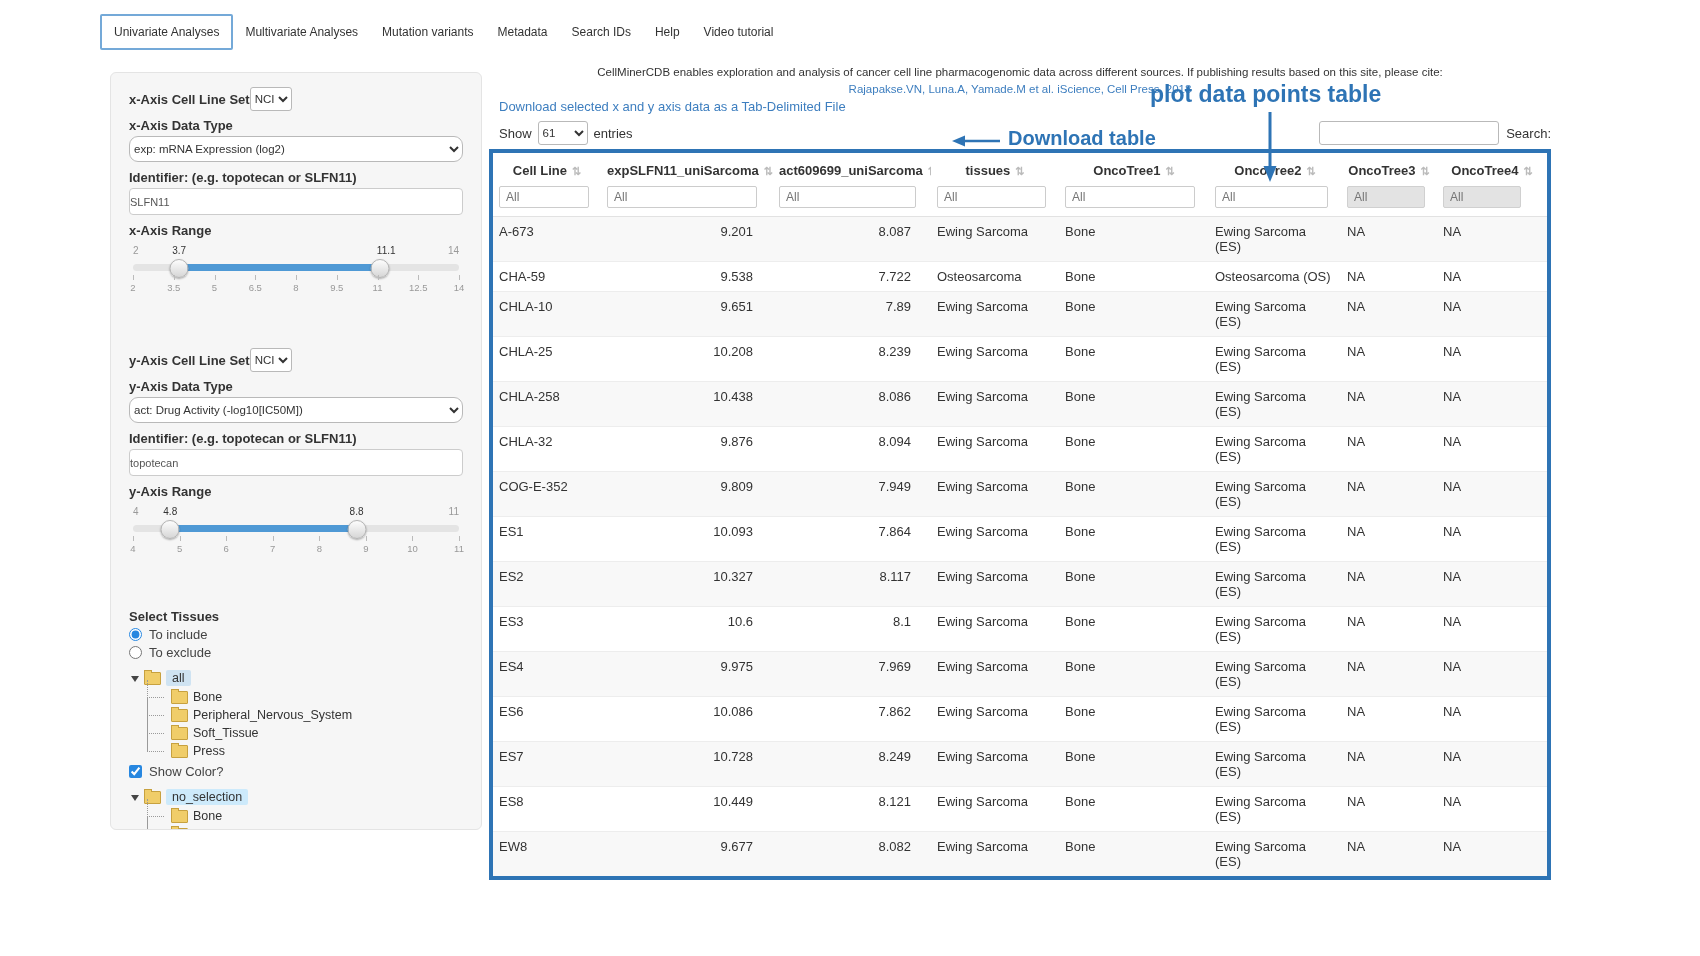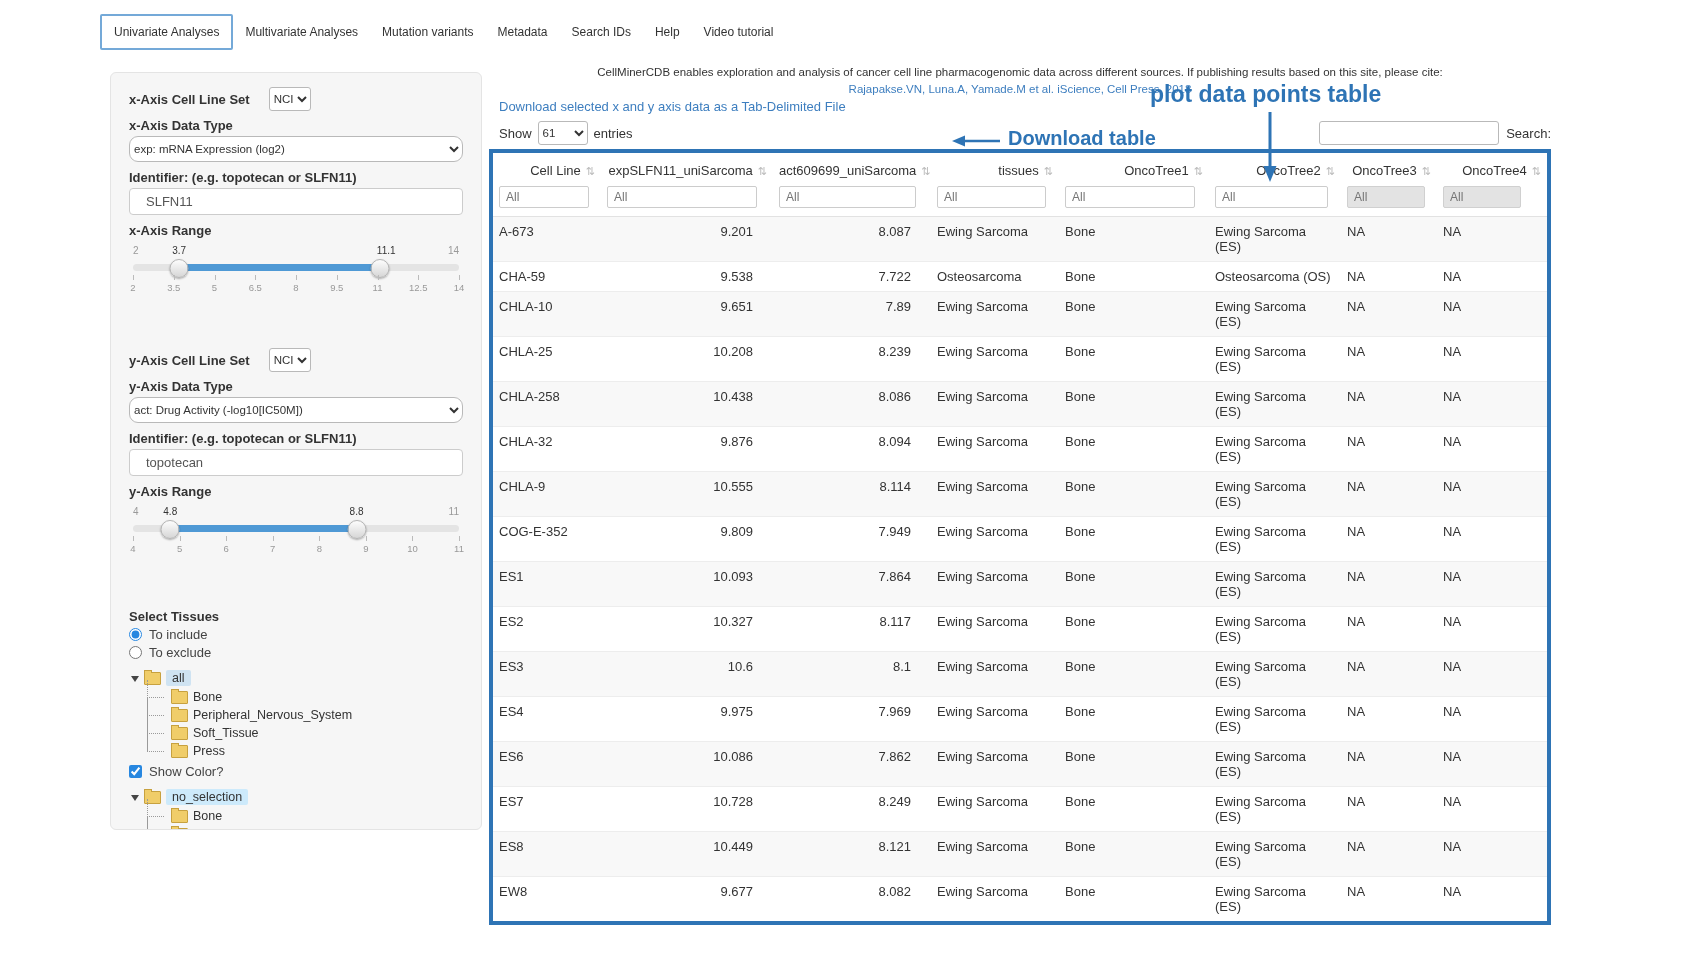--- a/index.html
+++ b/index.html
@@ -7,25 +7,25 @@
   .page{position:relative;width:1700px;height:956px;}
 
   
   .top-nav{position:absolute;left:100px;top:14px;display:flex;align-items:center;font-size:12px;color:#333;}
   .nav-item{padding:9px 12px;cursor:pointer;white-space:nowrap;}
   .nav-item.active{border:2px solid #74a9d8;border-radius:2px;}
 
   
   .sidebar{position:absolute;left:110px;top:72px;width:372px;height:758px;background:#f6f6f6;border:1px solid #e4e4e4;border-radius:6px;padding:14px 18px;overflow:hidden;box-sizing:border-box;}
   .sb-label{font-weight:bold;font-size:13px;color:#333;display:block;margin:0 0 3px;}
-  .inline-field{display:flex;align-items:center;gap:19px;margin-bottom:7px;}
+  .inline-field{display:flex;align-items:center;gap:0;margin-bottom:7px;}
   .inline-field .sb-label{margin:0;}
   select{font-size:11.5px;border:1px solid #b9b9b9;border-radius:3px;background:#fff;color:#333;height:24px;}
   select.full{width:100%;height:26px;border-radius:9px;margin-bottom:8px;}
-  .text-input{width:100%;height:27px;padding:4px 16px;border:1px solid #ccc;border-radius:4px;font-size:13px;color:#555;background:#fff;margin-bottom:8px;box-sizing:border-box;}
+  .text-input{width:100%;height:27px;padding:4px 0;border:1px solid #ccc;border-radius:4px;font-size:11px;color:#555;background:#fff;margin-bottom:8px;box-sizing:border-box;}
   .gap{height:24px;}
 
   
   .slider{position:relative;height:50px;margin:20px 4px 16px;}
   .sl-end{position:absolute;top:-13px;font-size:10px;color:#999;}
   .sl-min{left:0;} .sl-max{right:0;}
   .sl-val{position:absolute;top:-13px;transform:translateX(-50%);font-size:10px;color:#333;}
   .sl-track{position:absolute;top:6px;left:0;right:0;height:7px;background:#e4e4e4;border-radius:4px;}
   .sl-bar{position:absolute;top:0;height:100%;background:#4f99d5;}
   .sl-handle{position:absolute;top:1px;width:17px;height:17px;border-radius:50%;background:linear-gradient(#fdfdfd,#d6d6d6);border:1px solid #b4b4b4;transform:translateX(-50%);box-shadow:0 1px 2px rgba(0,0,0,.3);cursor:pointer;}
@@ -59,21 +59,21 @@
   .subtab{color:#3d7ebf;cursor:pointer;white-space:nowrap;}
   .subtab.active{color:#222;border:3px solid #f20000;padding:5px 10px;margin:-8px -2px;}
   .dl-link{display:inline-block;margin:1px 0 0 10px;color:#3d7ebf;font-size:13px;cursor:pointer;text-decoration:none;}
   .controls{display:flex;align-items:center;margin:6px 0 4px 10px;font-size:13px;gap:6px;color:#333;}
   .entries-select{width:50px;}
   .search-wrap{margin-left:auto;display:flex;align-items:center;gap:7px;}
   .search-input{width:180px;height:24px;border:1px solid #b9b9b9;border-radius:3px;padding:2px 6px;box-sizing:border-box;}
 
   .table-wrap{border:4px solid #2e74b5;background:#fff;}
   table.data{width:100%;border-collapse:collapse;font-size:13px;table-layout:fixed;}
-  table.data th{text-align:right;font-weight:normal;padding:10px 6px 8px;white-space:nowrap;overflow:hidden;cursor:pointer;}
+  table.data th{text-align:center;font-weight:bold;padding:10px 6px 8px;white-space:nowrap;overflow:hidden;cursor:pointer;}
   .sort-icon{color:#bbb;font-size:11px;margin-left:5px;}
   .filter-row td{padding:0 6px 8px;border-bottom:1px solid #e2e2e2;}
   .filter-input{width:94%;max-width:150px;height:22px;border:1px solid #ccc;border-radius:2px;font-size:12px;color:#666;padding:1px 6px;box-sizing:border-box;background:#fff;}
   .filter-input.disabled{background:#e3e3e3;border-color:#d0d0d0;width:78px;}
   table.data tbody td{padding:7px 6px;border-top:1px solid #ededed;vertical-align:top;color:#333;}
   table.data tbody tr:nth-child(odd){background:#f8f8f8;}
   table.data td.num{text-align:right;padding-right:20px;}
 
   
   .ann-text{position:absolute;color:#2e74b5;font-weight:bold;}
@@ -346,30 +346,20 @@
               <td>CHLA-32</td>
               <td class="num">9.876</td>
               <td class="num">8.094</td>
               <td>Ewing Sarcoma</td>
               <td>Bone</td>
               <td>Ewing Sarcoma (ES)</td>
               <td>NA</td>
               <td>NA</td>
             </tr>
             <tr>
-              <td>CHLA-9</td>
-              <td class="num">10.555</td>
-              <td class="num">8.114</td>
-              <td>Ewing Sarcoma</td>
-              <td>Bone</td>
-              <td>Ewing Sarcoma (ES)</td>
-              <td>NA</td>
-              <td>NA</td>
-            </tr>
-            <tr>
               <td>COG-E-352</td>
               <td class="num">9.809</td>
               <td class="num">7.949</td>
               <td>Ewing Sarcoma</td>
               <td>Bone</td>
               <td>Ewing Sarcoma (ES)</td>
               <td>NA</td>
               <td>NA</td>
             </tr>
             <tr>

